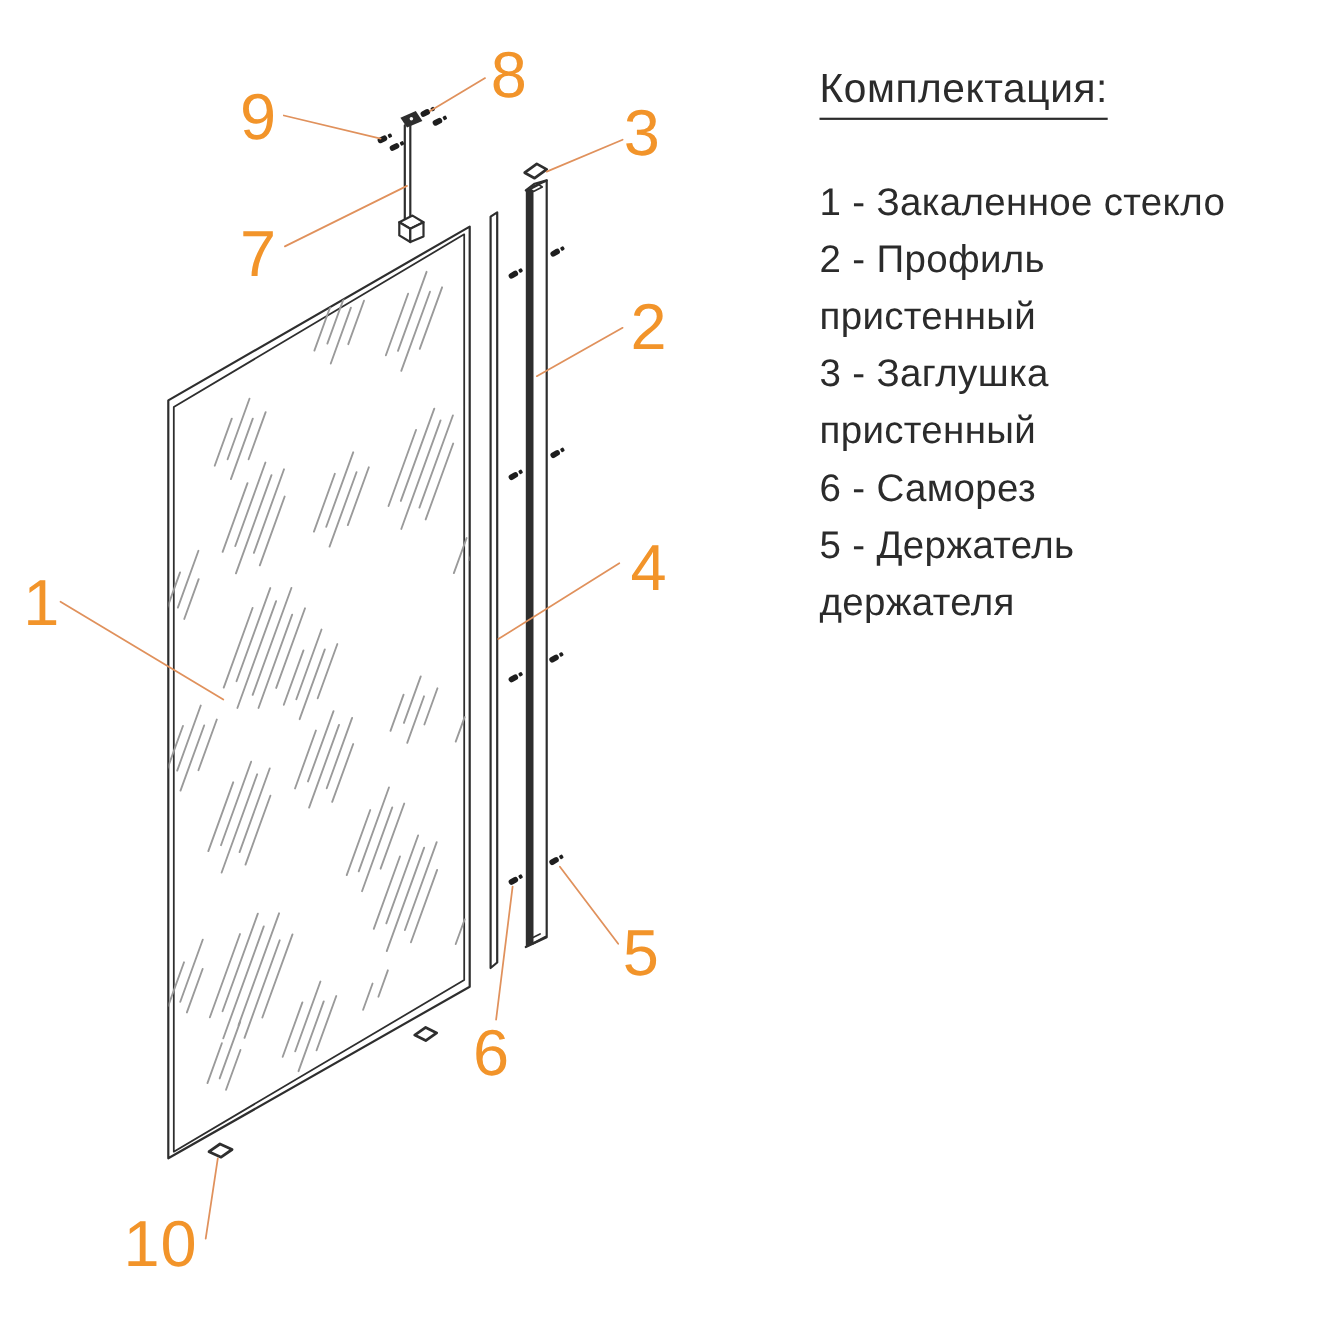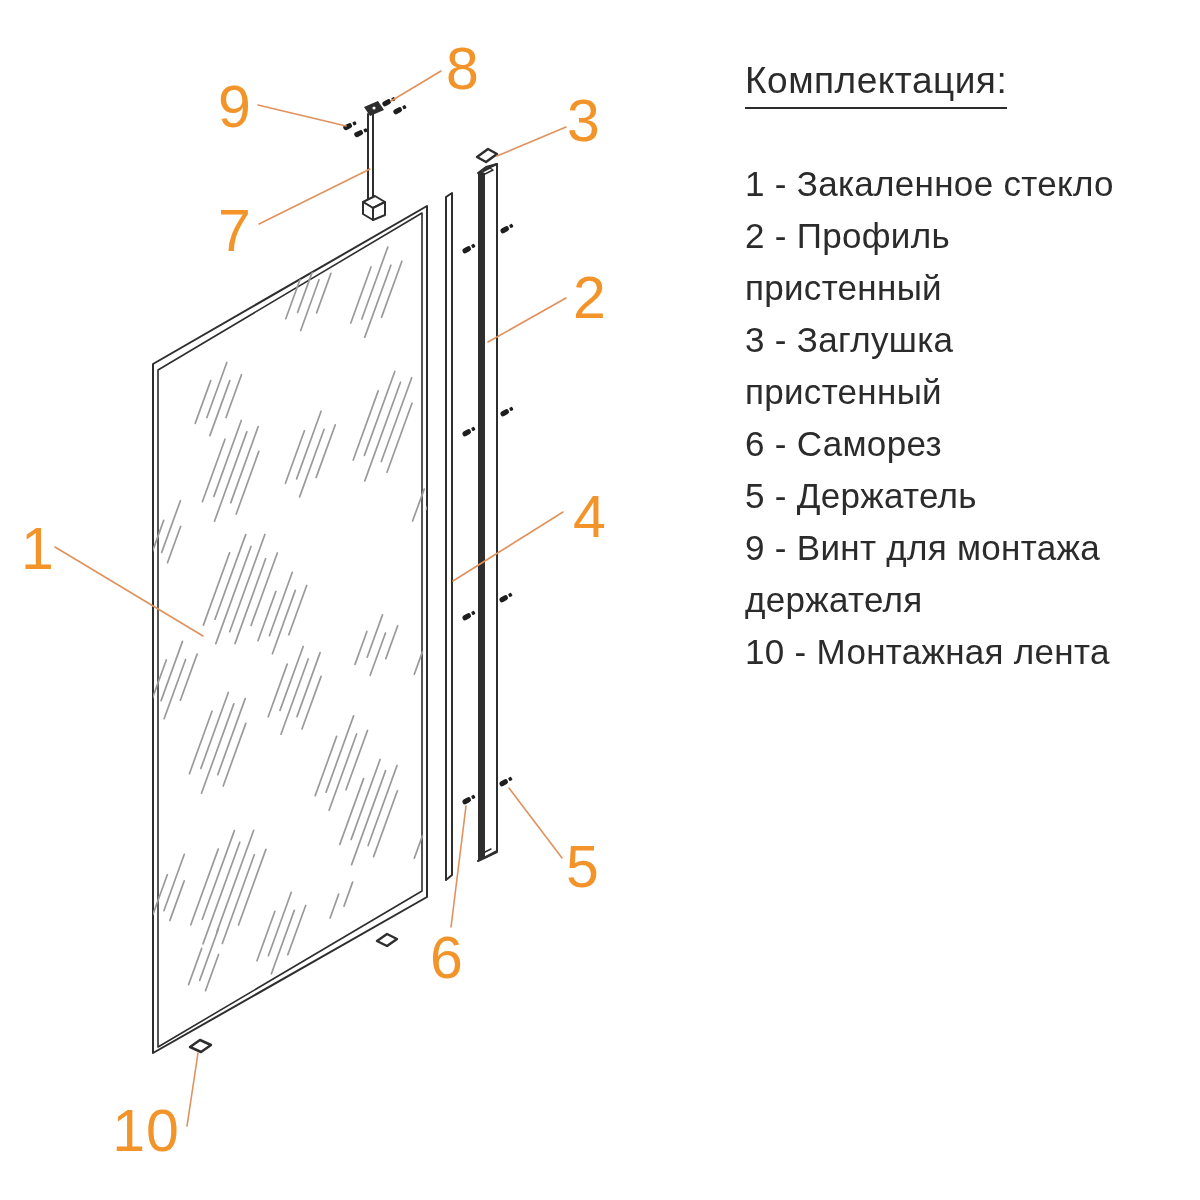--- a/index.html
+++ b/index.html
@@ -218,19 +218,17 @@
   <div class="legend">
     <div class="legend-title">Комплектация:</div>
     <div class="legend-lines">
       <div class="legend-line">1 - Закаленное стекло</div>
       <div class="legend-line">2 - Профиль</div>
       <div class="legend-line">пристенный</div>
       <div class="legend-line">3 - Заглушка</div>
       <div class="legend-line">пристенный</div>
       <div class="legend-line">6 - Саморез</div>
       <div class="legend-line">5 - Держатель</div>
-      <div class="legend-line">9 - Винт для монтажа</div>
       <div class="legend-line">держателя</div>
-      <div class="legend-line">10 - Монтажная лента</div>
     </div>
   </div>
 
 </div>
 
 </body></html>

